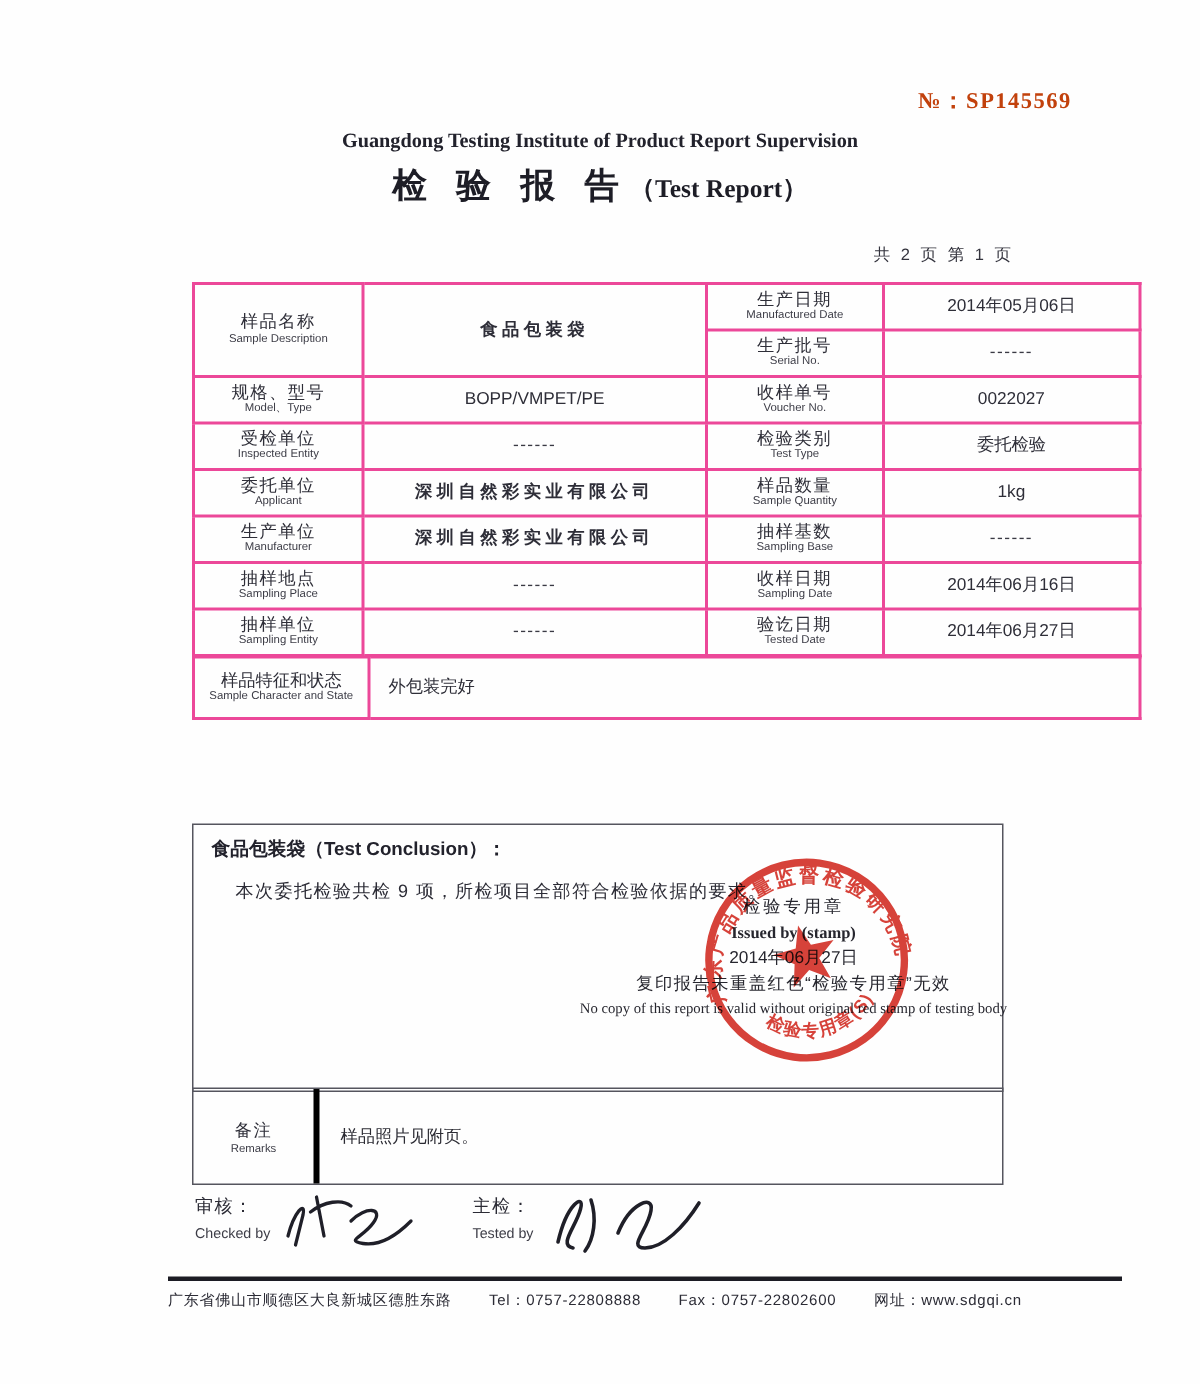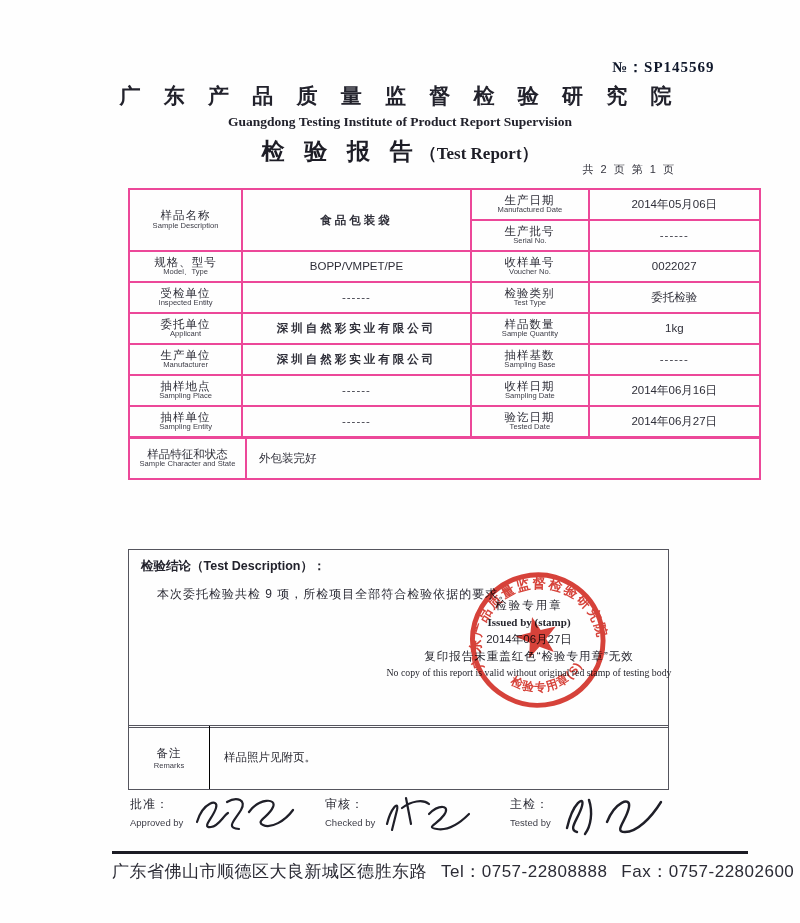--- a/index.html
+++ b/index.html
@@ -2,21 +2,21 @@
 <html><head>
 <meta charset="utf-8">
 <style>
   html,body{margin:0;padding:0;background:#ffffff;}
   .page{
     position:relative;width:800px;height:923px;background:#fefefe;
     font-family:"Liberation Sans","DejaVu Sans",sans-serif;color:#2b2b33;overflow:hidden;
   }
   
   .report-no{position:absolute;top:58px;left:612px;font-family:"Liberation Serif","DejaVu Serif",serif;
-    font-weight:bold;font-size:15px;letter-spacing:1px;color:#0f172a;}
+    font-weight:bold;font-size:15px;letter-spacing:1px;color:#c2410c;}
   .hdr{position:absolute;top:82px;left:0;width:800px;text-align:center;}
   .inst-cn{font-family:"Liberation Serif","DejaVu Serif",serif;font-size:21px;font-weight:bold;
     letter-spacing:9px;color:#22222c;}
   .inst-en{font-family:"Liberation Serif","DejaVu Serif",serif;font-size:13.5px;font-weight:bold;
     margin-top:4px;color:#22222c;}
   .title-line{margin-top:6px;font-family:"Liberation Serif","DejaVu Serif",serif;font-weight:bold;color:#1d1d26;}
   .title-cn{font-size:23px;letter-spacing:7px;}
   .title-en{font-size:17px;letter-spacing:0;}
   .page-info{position:absolute;top:162px;left:556px;width:120px;text-align:right;font-size:11px;
     letter-spacing:2px;color:#33333d;}
@@ -39,44 +39,43 @@
   .sealblock{position:absolute;left:225px;top:47px;width:350px;text-align:center;color:#26262e;}
   .sealblock .l1{font-size:11.5px;letter-spacing:2px;line-height:17px;}
   .sealblock .l2{font-size:11px;font-weight:bold;font-family:"Liberation Serif","DejaVu Serif",serif;line-height:17px;}
   .sealblock .l3{font-size:11.5px;line-height:17px;}
   .sealblock .l4{font-size:11.5px;letter-spacing:1px;line-height:17px;}
   .sealblock .l5{font-size:9.8px;line-height:15px;font-family:"Liberation Serif","DejaVu Serif",serif;}
   .stamp{position:absolute;left:330px;top:16px;width:158px;height:150px;transform:rotate(-14deg);
     opacity:.88;mix-blend-mode:multiply;}
   
   .remarks{position:absolute;left:128px;top:725px;width:539px;height:63px;border:1px solid #55555e;display:flex;}
-  .remarks .lblcell{width:80px;border-right:1px solid #000000;display:flex;flex-direction:column;
+  .remarks .lblcell{width:80px;border-right:4px solid #000000;display:flex;flex-direction:column;
     justify-content:center;text-align:center;}
   .remarks .valcell{flex:1;display:flex;align-items:center;padding-left:14px;font-size:11.5px;}
   
   .sigrow{position:absolute;left:130px;top:796px;width:545px;display:flex;}
   .sigblock{display:flex;align-items:flex-start;}
   .siglbl .cn{display:block;font-size:12px;letter-spacing:1px;color:#2b2b35;}
   .siglbl .en{display:block;font-size:9.5px;color:#3c3c46;margin-top:4px;}
   .sigink{margin-left:4px;margin-top:-6px;}
   
   .footline{position:absolute;left:112px;top:851px;width:636px;height:3px;background:#1c1c24;}
-  .footer{position:absolute;left:112px;top:860px;width:650px;font-size:17px;color:#2b2b35;
-    display:flex;gap:14px;white-space:nowrap;letter-spacing:.5px;}
+  .footer{position:absolute;left:112px;top:860px;width:650px;font-size:10px;color:#2b2b35;
+    display:flex;gap:25px;white-space:nowrap;letter-spacing:.5px;}
 </style>
 </head>
 <body>
 
 <div class="page">
 
   <div class="report-no">
     <span>№：</span><span>SP145569</span>
   </div>
   <div class="hdr">
-    <div class="inst-cn">广 东 产 品 质 量 监 督 检 验 研 究 院</div>
     <div class="inst-en">Guangdong Testing Institute of Product Report Supervision</div>
     <div class="title-line">
       <span class="title-cn">检 验 报 告</span><span class="title-en">（Test Report）</span>
     </div>
   </div>
   <div class="page-info">共 2 页 第 1 页</div>
 
   <div class="tblwrap">
     <table>
       <colgroup>
@@ -192,21 +191,21 @@
           <span class="en">Sample Character and State</span>
         </td>
         <td class="val left-val">外包装完好</td>
       </tr>
     </tbody>
       </table>
 
   </div>
 
   <div class="conclusion">
-    <div class="concl-title">检验结论（Test Description）：</div>
+    <div class="concl-title">食品包装袋（Test Conclusion）：</div>
     <div class="concl-body">本次委托检验共检 9 项，所检项目全部符合检验依据的要求。</div>
 
     <div class="sealblock">
       <div class="l1">检验专用章</div>
       <div class="l2">Issued by (stamp)</div>
       <div class="l3">2014年06月27日</div>
       <div class="l4">复印报告未重盖红色“检验专用章”无效</div>
       <div class="l5">No copy of this report is valid without original red stamp of testing body</div>
     </div>
 
@@ -228,33 +227,20 @@
 
   <div class="remarks">
     <div class="lblcell lbl">
       <span class="cn">备注</span>
       <span class="en">Remarks</span>
     </div>
     <div class="valcell">样品照片见附页。</div>
   </div>
 
   <div class="sigrow">
-    <div class="sigblock" style="width:195px">
-      <div class="siglbl">
-        <span class="cn">批准：</span>
-        <span class="en">Approved by</span>
-      </div>
-      <svg class="sigink" width="115" height="52" viewBox="0 0 115 52">
-        <g fill="none" stroke="#1f1f28" stroke-width="2.2" stroke-linecap="round">
-          <path d="M10,32 C16,12 32,8 29,18 C26,28 14,38 24,37 C32,36 36,26 41,23"></path>
-          <path d="M40,12 C50,6 60,10 54,20 C48,30 38,38 52,39"></path>
-          <path d="M62,22 C72,8 90,8 86,17 C82,27 68,31 76,35 C84,39 98,31 106,20"></path>
-        </g>
-      </svg>
-    </div>
     <div class="sigblock" style="width:185px">
       <div class="siglbl">
         <span class="cn">审核：</span>
         <span class="en">Checked by</span>
       </div>
       <svg class="sigink" width="105" height="52" viewBox="0 0 105 52">
         <g fill="none" stroke="#1f1f28" stroke-width="2.2" stroke-linecap="round">
           <path d="M8,34 C12,18 20,10 18,20 L13,40"></path>
           <path d="M27,8 L32,34 M23,18 C32,11 44,9 50,14"></path>
           <path d="M50,24 C60,14 72,15 65,25 C58,35 46,37 58,39 C70,41 82,32 90,24"></path>

